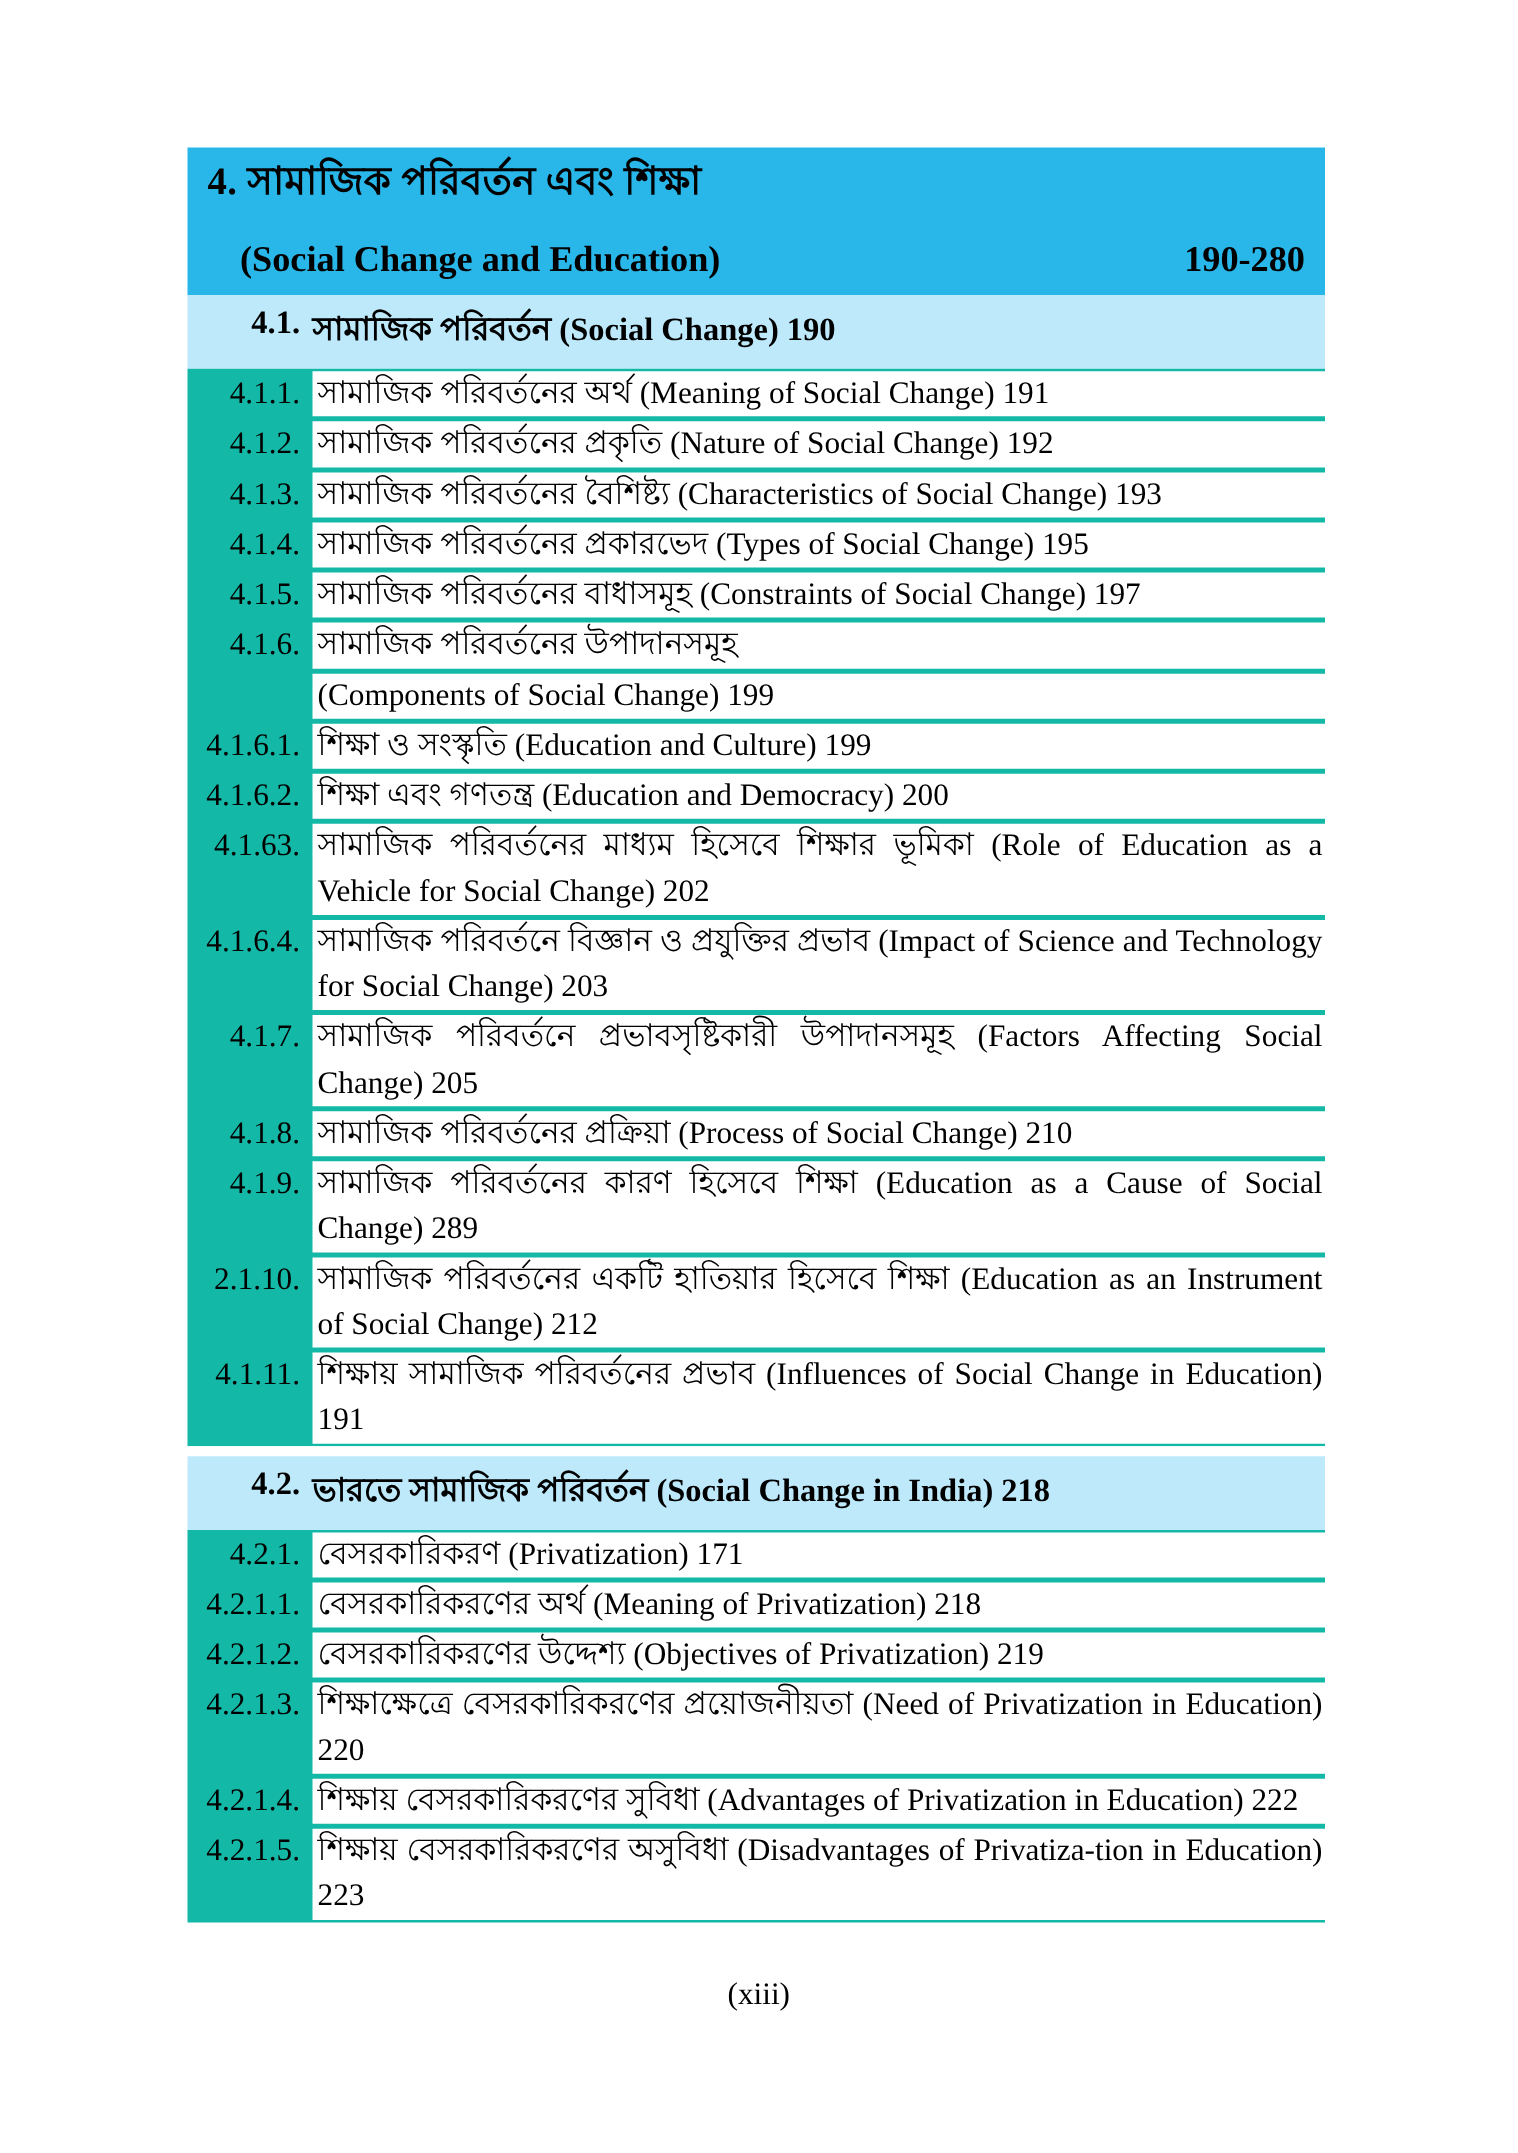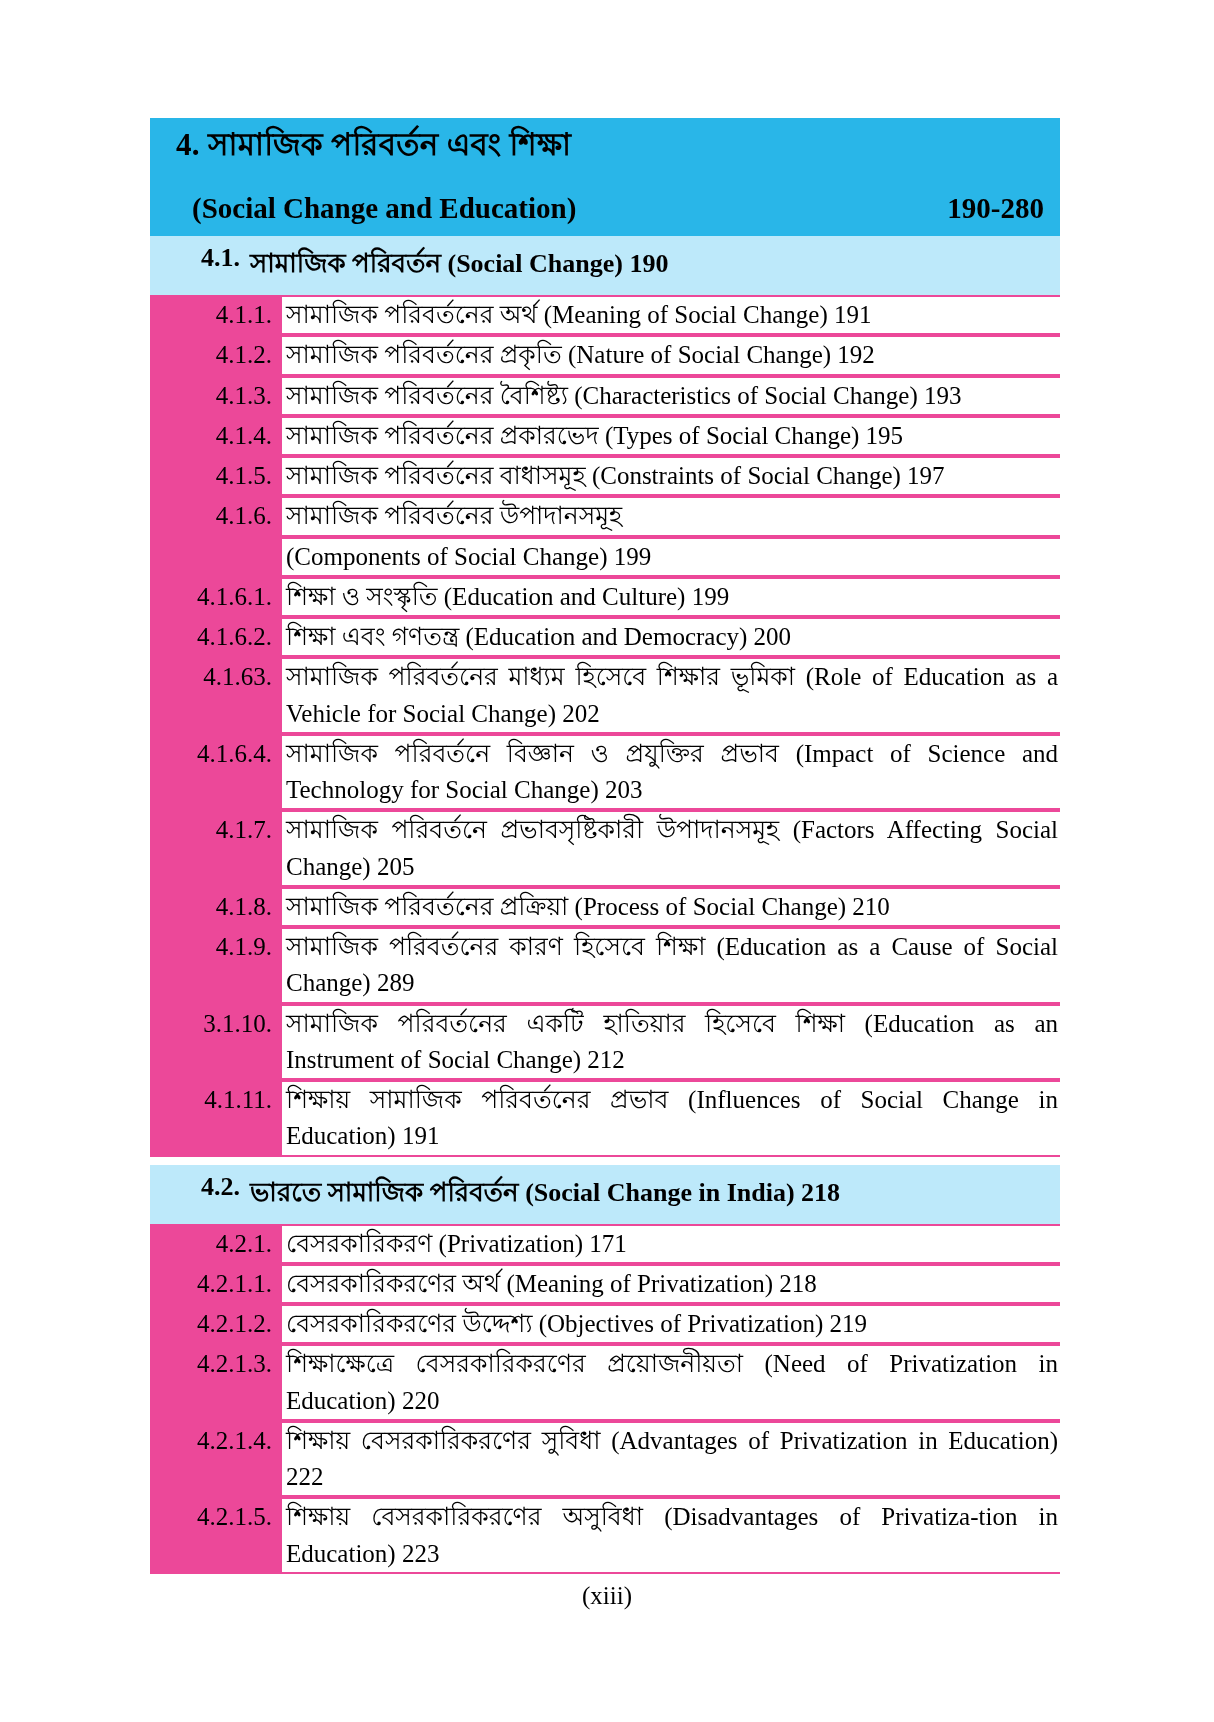--- a/index.html
+++ b/index.html
@@ -30,21 +30,21 @@
 
   
   .chapter-band {
     background: #29b6e8;
     padding: 8px 0 10px 0;
     position: relative;
   }
   .chapter-line1 {
     font-size: 31px;
     font-weight: bold;
-    padding-left: 26px;
+    padding-left: 16px;
     line-height: 1.25;
     letter-spacing: 0.3px;
   }
   .chapter-line2 {
     font-size: 29px;
     font-weight: bold;
     padding-left: 42px;
     line-height: 1.25;
     position: relative;
     margin-top: 25px;
@@ -72,22 +72,21 @@
     padding-right: 10px;
     flex: none;
   }
   .section-band .txt {
     font-size: 26px;
     font-weight: bold;
   }
 
   
   .rows {
-    background: #ec4899;
-    padding-left: 32px;
+    background: #14b8a6;
   }
   .row {
     display: flex;
     align-items: flex-start;
     padding: 2px 0 2px 0;
   }
   .row .num {
     width: 90px;
     flex: none;
     text-align: right;
@@ -194,21 +193,21 @@
       </div>
       <div class="row">
         <span class="num">4.1.8.</span>
         <span class="txt">সামাজিক পরিবর্তনের প্রক্রিয়া (Process of Social Change) 210</span>
       </div>
       <div class="row">
         <span class="num">4.1.9.</span>
         <span class="txt just">সামাজিক পরিবর্তনের কারণ হিসেবে শিক্ষা (Education as a Cause of Social Change) 289</span>
       </div>
       <div class="row">
-        <span class="num">3.1.10.</span>
+        <span class="num">2.1.10.</span>
         <span class="txt just">সামাজিক পরিবর্তনের একটি হাতিয়ার হিসেবে শিক্ষা (Education as an Instrument of Social Change) 212</span>
       </div>
       <div class="row">
         <span class="num">4.1.11.</span>
         <span class="txt just">শিক্ষায় সামাজিক পরিবর্তনের প্রভাব (Influences of Social Change in  Education)  191</span>
       </div>
     </div>
 
     <div class="spacer-white"></div>
 

